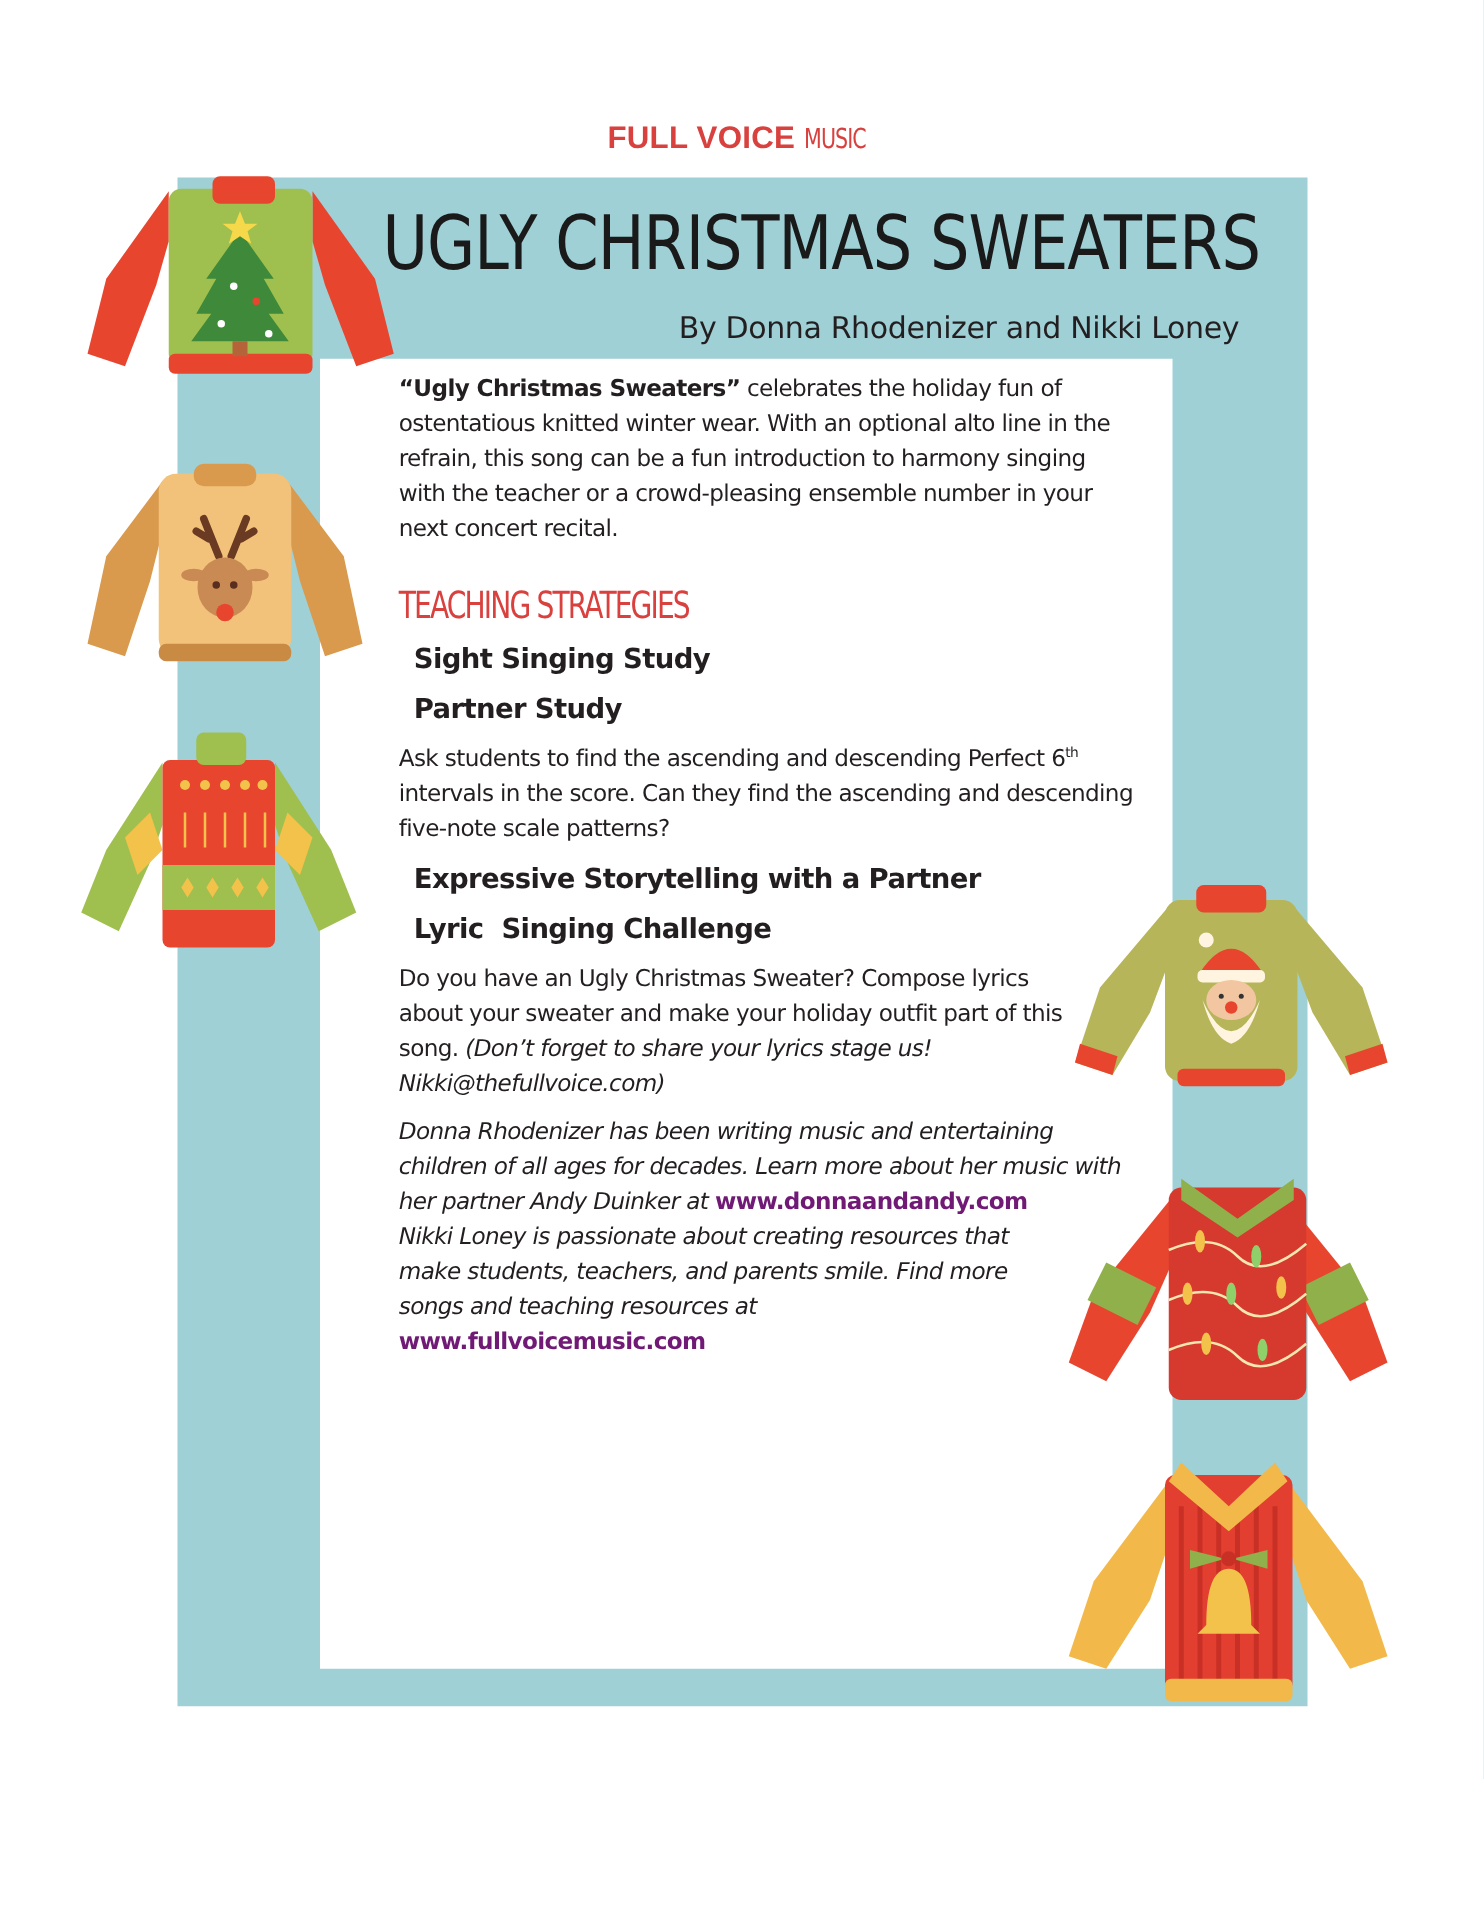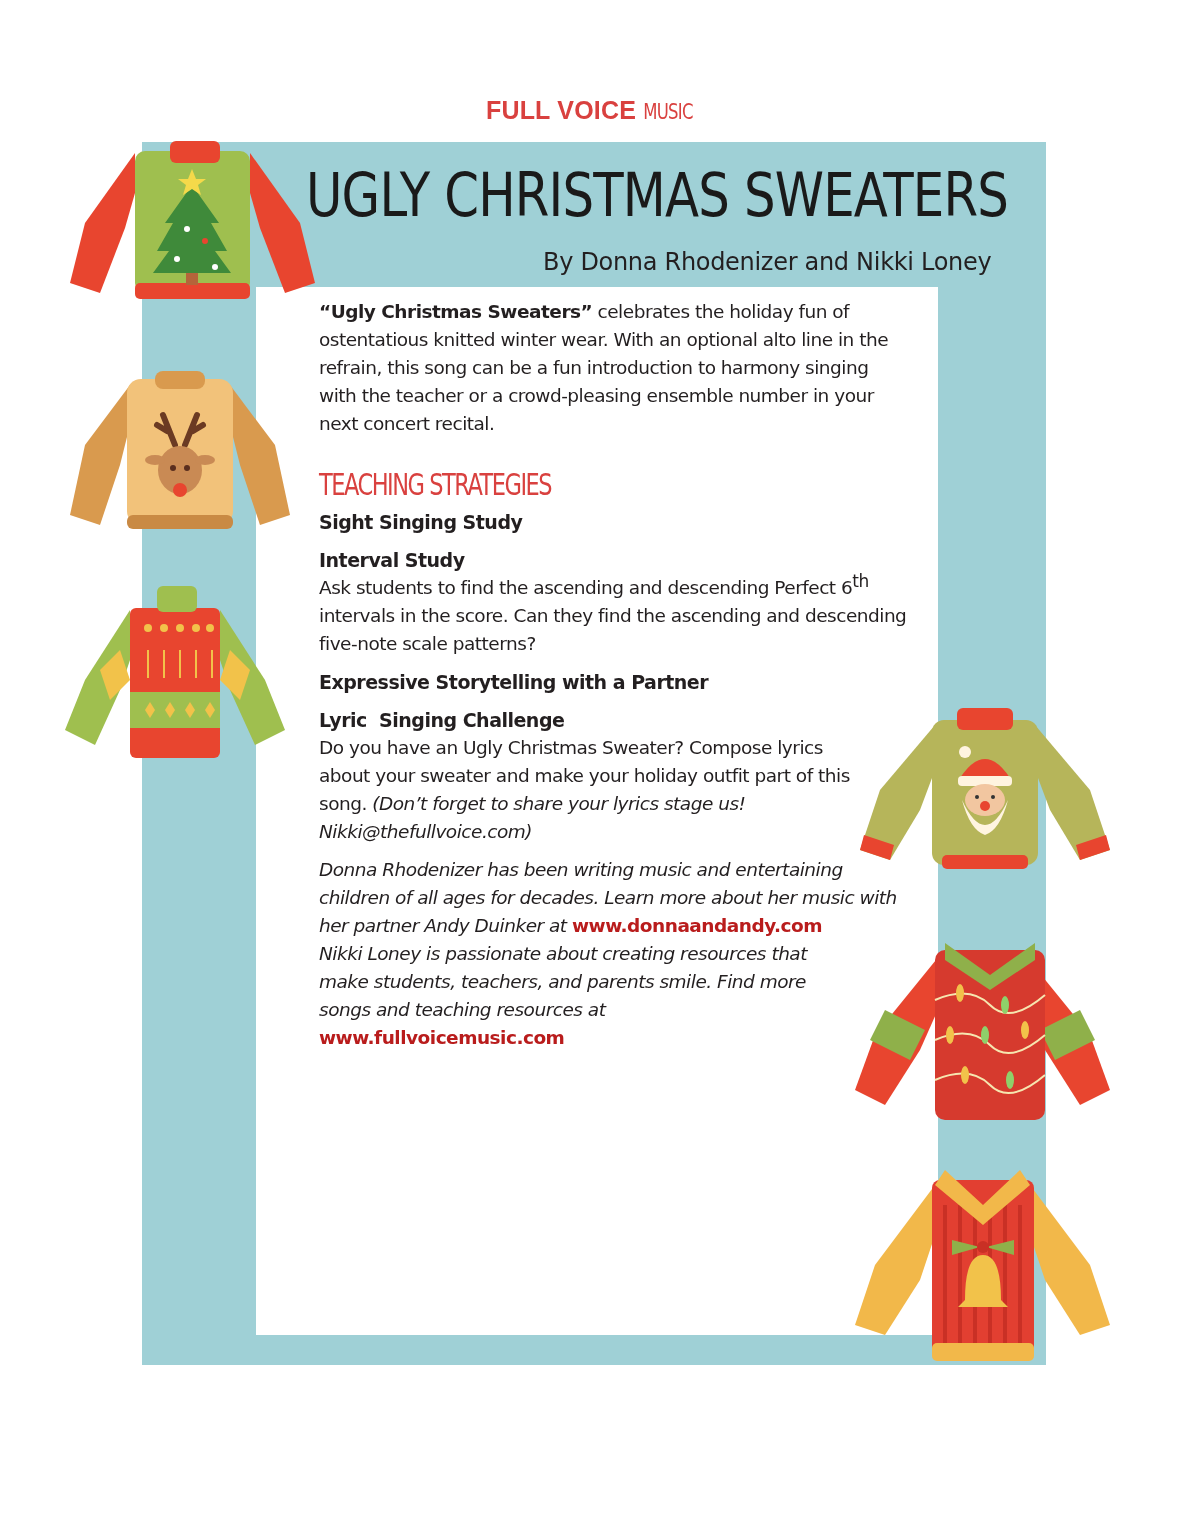--- a/index.html
+++ b/index.html
@@ -11,26 +11,26 @@
   .frame { position:absolute; left:142px; top:142px; width:904px; height:1223px; background:#9fd0d6; }
   .panel { position:absolute; left:256px; top:287px; width:682px; height:1048px; background:#ffffff; }
   .title { position:absolute; left:306px; top:160px; font-family:"DejaVu Sans", sans-serif; font-weight:normal;
            font-size:60px; letter-spacing:-1px; color:#1a1a1a; transform:scaleX(0.83); transform-origin:left top; white-space:nowrap; }
   .byline { position:absolute; left:543px; top:248px; font-family:"DejaVu Sans", sans-serif; font-size:24px; color:#231f20; letter-spacing:-0.3px; }
   .content { position:absolute; left:319px; top:298px; width:590px; font-family:"DejaVu Sans", sans-serif; font-size:18.5px; line-height:28px; letter-spacing:-0.5px; color:#231f20; }
   .content p { margin:0; }
   .intro b { font-weight:bold; }
   .section-title { color:#d9413f; font-size:30px; letter-spacing:-2px; margin:30px 0 6px 0; transform:scaleX(0.75); transform-origin:left; display:block; font-weight:normal; line-height:34px; }
   .strategy { margin-bottom:10px; }
-  .strategy h3 { margin:0; font-size:19px; font-weight:bold; line-height:28px; }
-  .strategy .sup { font-size:17px; vertical-align:super; line-height:0; }
+  .strategy h3 { margin:12px; font-size:22px; font-weight:bold; line-height:28px; }
+  .strategy .sup { font-size:11px; vertical-align:super; line-height:0; }
   .italic { font-style:italic; }
   .bio { margin-top:38px; font-style:italic; }
   .bio2 { margin-top:22px; font-style:italic; }
-  .link { color:#b91c1c; font-weight:bold; font-style:normal; text-decoration:none; }
+  .link { color:#701a75; font-weight:bold; font-style:normal; text-decoration:none; }
   .sweater { position:absolute; }
 </style>
 </head>
 <body>
 
 <div class="brand">
   <span class="b1">FULL VOICE</span>
   <span class="b2">MUSIC</span>
 </div>
 
@@ -43,21 +43,21 @@
 <div class="content">
   <p class="intro"><b>“Ugly Christmas Sweaters”</b><span> celebrates the holiday fun of ostentatious knitted winter wear. With an optional alto line in the refrain, this song can be a fun introduction to harmony singing with the teacher or a crowd-pleasing ensemble number in your next concert recital.</span></p>
 
   <div class="section-title">TEACHING STRATEGIES</div>
 
   <div class="strategy">
     <h3>Sight Singing Study</h3>
   </div>
 
   <div class="strategy">
-    <h3>Interval Study</h3>
+    <h3>Partner Study</h3>
     <p><span>Ask students to find the ascending and descending Perfect 6</span><span class="sup">th</span><span> intervals in the score. Can they find the ascending and descending five-note scale patterns?</span></p>
   </div>
 
   <div class="strategy">
     <h3>Expressive Storytelling with a Partner</h3>
   </div>
 
   <div class="strategy">
     <h3 style="white-space:pre">Lyric  Singing Challenge</h3>
     <p style="width:560px"><span>Do you have an Ugly Christmas Sweater? Compose lyrics about your sweater and make your holiday outfit part of this song. </span><span class="italic">(Don’t forget to share your lyrics stage us! Nikki@thefullvoice.com)</span></p>

